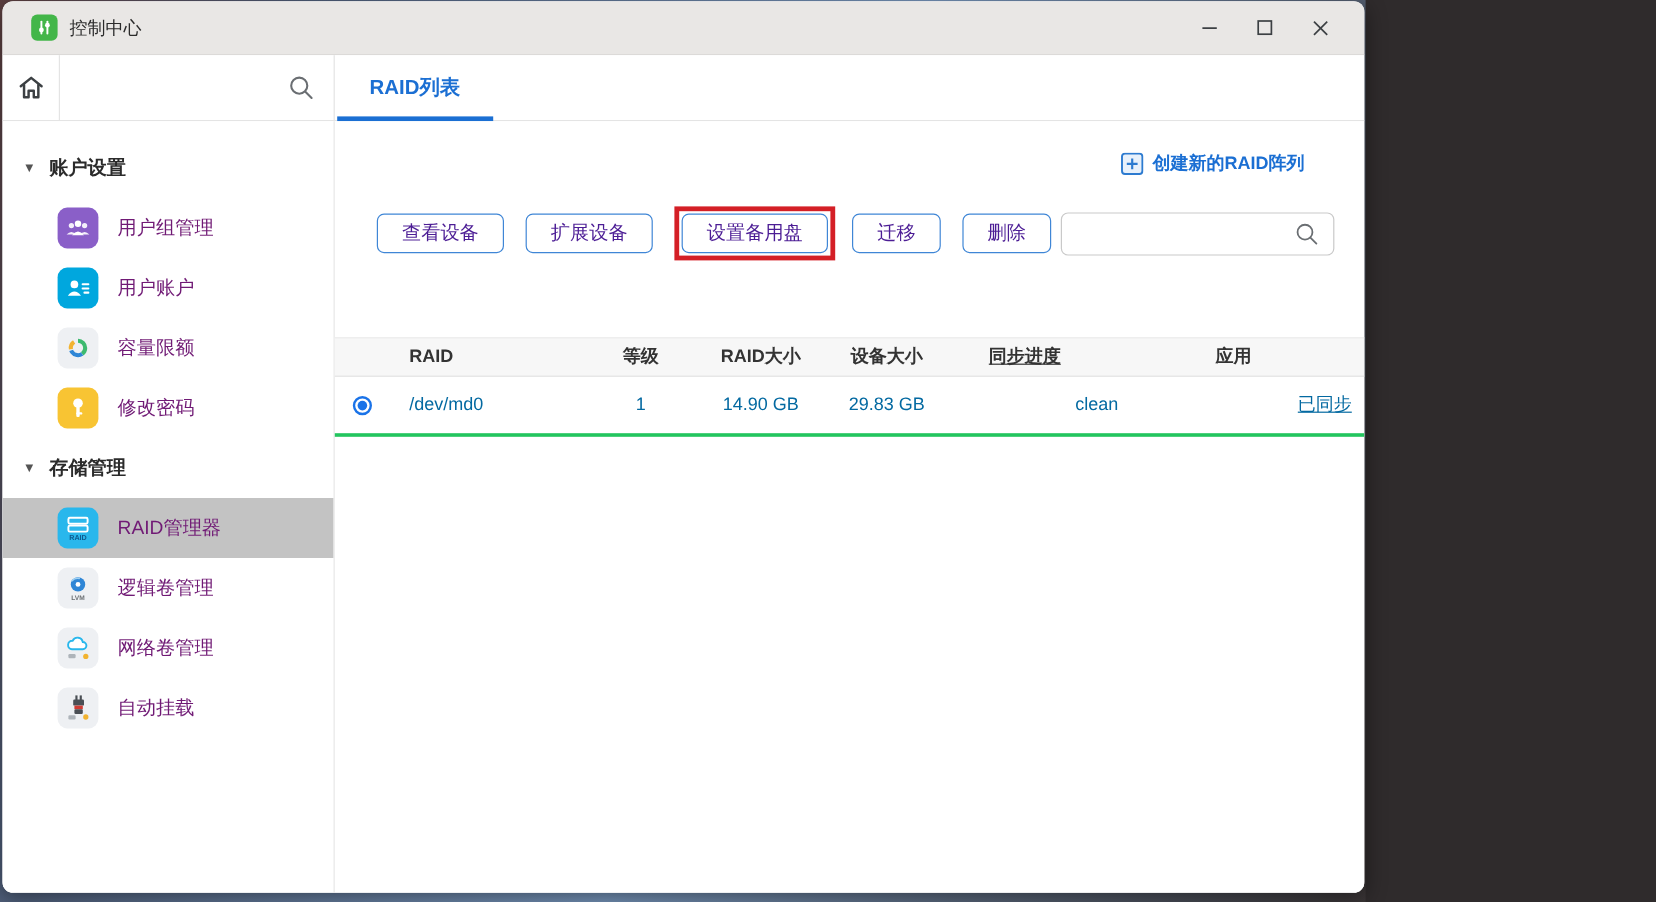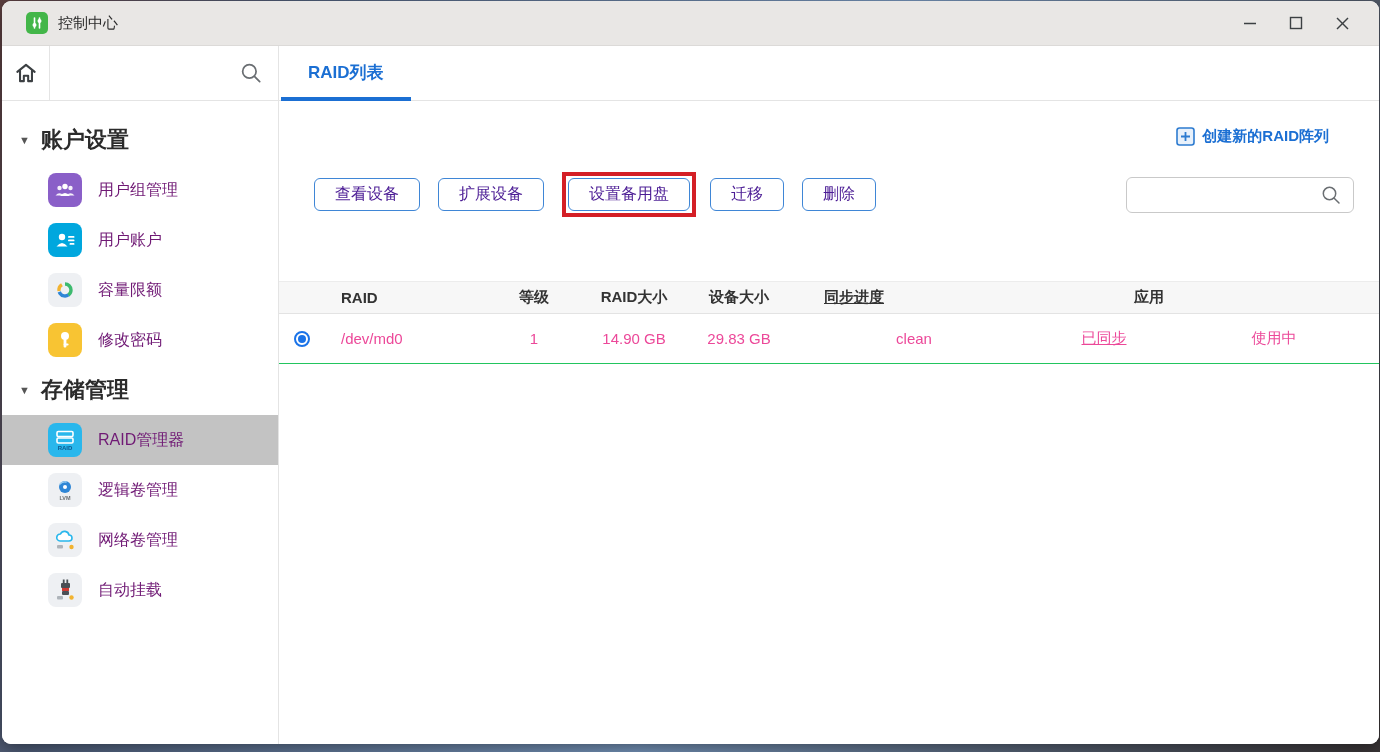--- a/index.html
+++ b/index.html
@@ -3,21 +3,21 @@
 <meta charset="utf-8">
 <style>
   * { margin:0; padding:0; box-sizing:border-box; }
   html,body { width:1380px; height:752px; }
   body {
     font-family: "Liberation Sans", "DejaVu Sans", sans-serif;
     background:#2f2b2c;
     overflow:hidden;
   }
   .desktop {
-    position:relative; width:1380px; height:752px;
+    position:relative; width:1138px; height:752px;
     background: linear-gradient(110deg, #5d3f3f 0%, #4e5d78 18%, #7695bb 55%, #3a3536 100%);
   }
   .window {
     position:absolute; left:2px; top:1px; right:1px; bottom:8px;
     background:#fff; border-radius:9px; overflow:hidden;
     box-shadow:0 4px 18px rgba(0,0,0,.45);
     display:flex; flex-direction:column;
   }
   
   .titlebar {
@@ -43,21 +43,21 @@
     margin-left:2px; padding:0 27px; display:flex; align-items:center;
     font-size:17px; font-weight:bold; color:#1b6fd3;
     border-bottom:4px solid #1b6fd3; cursor:pointer; position:relative; top:1px;
   }
   
   .body-row { flex:1; display:flex; min-height:0; }
   .sidebar { width:277px; flex:0 0 277px; border-right:1px solid #e4e4e4; background:#fff;
     padding-top:14px; overflow:hidden; }
   .section-header { height:50px; display:flex; align-items:center; padding-left:17px; cursor:pointer; }
   .tri { font-size:11px; color:#555; width:22px; }
-  .section-label { font-size:22px; font-weight:bold; color:#2b2b2b; }
+  .section-label { font-size:16px; font-weight:bold; color:#2b2b2b; }
   .side-item { height:50px; display:flex; align-items:center; padding-left:46px; cursor:pointer; }
   .side-item.selected { background:#c3c3c3; }
   .tile { width:34px; height:34px; border-radius:8px; flex:0 0 34px;
     display:flex; align-items:center; justify-content:center; }
   .side-label { margin-left:16px; font-size:16px; color:#701a75; }
   
   .main { flex:1; position:relative; background:#fff; }
   .create-link { position:absolute; top:26px; right:50px; display:flex; align-items:center;
     gap:7px; cursor:pointer; background:none; border:none; }
   .create-link span { font-size:15px; font-weight:bold; color:#1b6fd3; }
@@ -73,22 +73,22 @@
     border:1px solid #c9c9c9; border-radius:6px; background:#fff;
     display:flex; align-items:center; }
   .main-search input { flex:1; border:none; outline:none; font-size:14px; padding:0 8px 0 12px;
     background:transparent; font-family:inherit; min-width:0; }
   .main-search .mag { padding-right:10px; display:flex; }
   
   .table { position:absolute; left:0; right:0; top:180px; }
   .t-head { display:flex; height:33px; align-items:center; background:#f7f7f7;
     border-top:1px solid #ececec; border-bottom:1px solid #e3e3e3;
     font-size:15px; font-weight:bold; color:#333; }
-  .t-row { display:flex; height:50px; align-items:center; border-bottom:1px solid #22c55e;
-    font-size:15px; color:#ec4899; cursor:pointer; }
+  .t-row { display:flex; height:50px; align-items:center; border-bottom:3px solid #22c55e;
+    font-size:15px; color:#0369a1; cursor:pointer; }
   .c-radio { width:45px; flex:0 0 45px; display:flex; justify-content:center; }
   .c-raid  { width:165px; flex:0 0 165px; padding-left:17px; text-align:left; }
   .c-level { width:90px;  flex:0 0 90px;  text-align:center; }
   .c-rsize { width:110px; flex:0 0 110px; text-align:center; }
   .c-dsize { width:100px; flex:0 0 100px; text-align:center; }
   .c-status{ width:250px; flex:0 0 250px; text-align:center; }
   .c-sync  { width:130px; flex:0 0 130px; text-align:center;text-decoration:underline; }
   .c-app   { flex:1; text-align:center; }
   .radio { width:16px; height:16px; border:2px solid #1a73e8; border-radius:50%;
     display:flex; align-items:center; justify-content:center; background:#fff; cursor:pointer; }

